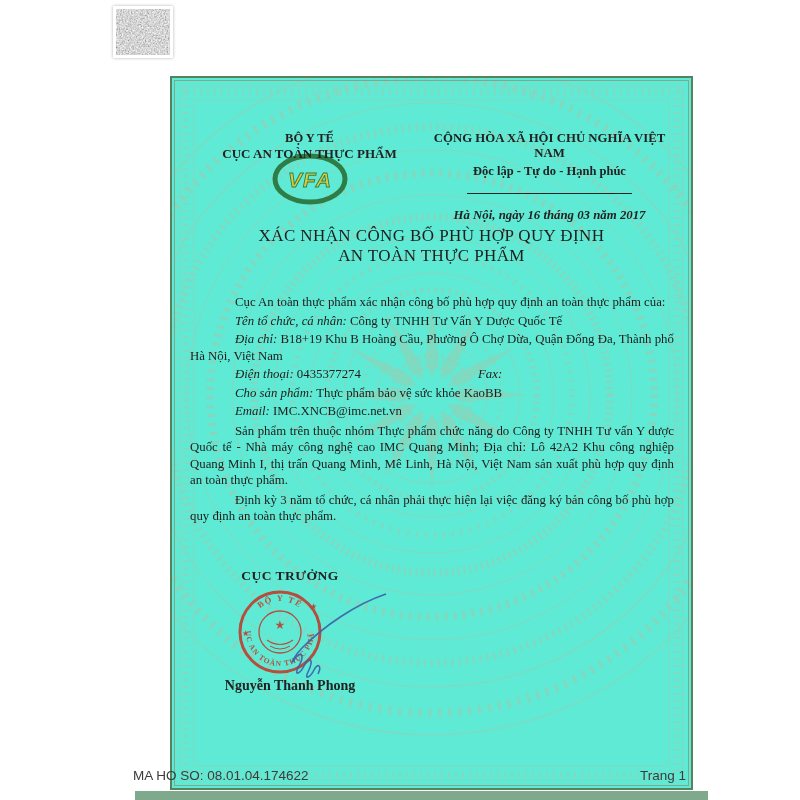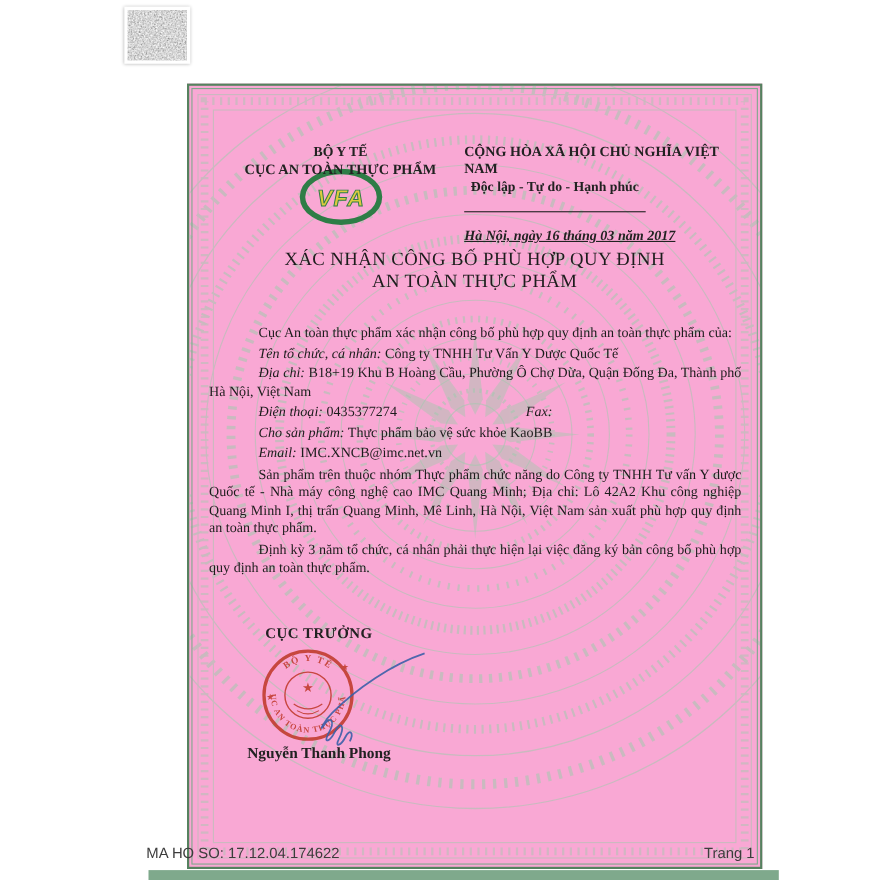--- a/index.html
+++ b/index.html
@@ -3,36 +3,36 @@
 <meta charset="utf-8">
 <style>
   html,body{margin:0;padding:0;background:#ffffff;}
   .page{position:relative;width:800px;height:800px;background:#ffffff;overflow:hidden;
         font-family:"Liberation Serif", serif;color:#222;}
   
   .dm{position:absolute;left:113px;top:6px;width:60px;height:52px;background:#fff;
       box-shadow:0 0 3px rgba(0,0,0,.3);padding:3px;box-sizing:border-box;}
   .dm svg{display:block;width:100%;height:100%;}
   
-  .doc{position:absolute;left:170px;top:76px;width:519px;height:710px;background:#f9a8d4;
+  .doc{position:absolute;left:170px;top:76px;width:519px;height:710px;background:#5eead4;
        border:2px solid #55825f;overflow:hidden;}
   .doc .inner-frame{position:absolute;inset:2px;border:1px solid #7fa88c;pointer-events:none;z-index:2;}
   .bg{position:absolute;left:0;top:0;width:100%;height:100%;z-index:0;}
   .layer{position:absolute;z-index:3;}
   
   .hdr-left{left:20px;top:53px;width:235px;text-align:center;}
   .hdr-left .ln{position:relative;z-index:2;font-weight:bold;font-size:12.5px;line-height:15px;}
   .hdr-left .dept{font-size:13px;}
   .hdr-left .num{position:relative;z-index:2;font-style:italic;font-size:13px;margin-top:10px;font-weight:bold;}
   .vfa{position:absolute;left:50%;top:22px;transform:translateX(-50%);z-index:1;}
-  .hdr-right{left:250px;top:53px;width:255px;}
+  .hdr-right{left:250px;top:53px;width:255px;text-align:center;}
   .hdr-right .country{font-weight:bold;font-size:12.8px;line-height:15px;}
   .hdr-right .motto{display:inline-block;font-weight:bold;font-size:12.5px;margin-top:2px;
                     border-bottom:1px solid #222;padding:0 6px 14px 6px;}
-  .hdr-right .dateline{font-weight:bold;font-style:italic;font-size:12.8px;margin-top:14px;text-decoration:underline;}
+  .hdr-right .dateline{font-weight:bold;font-style:italic;font-size:12.8px;margin-top:14px;}
   
   .title{left:0;top:148px;width:100%;text-align:center;font-weight:normal;font-size:17px;
          line-height:20px;letter-spacing:.4px;color:#1d1d1d;}
   
   .body{left:18px;top:216px;width:484px;font-size:12.8px;line-height:16.5px;color:#1c1c1c;}
   .body .line{text-indent:45px;margin-bottom:2px;position:relative;}
   .lbl{font-style:italic;}
   .fax-label{position:absolute;left:288px;top:0;font-style:italic;text-indent:0;}
   .body p{margin:3px 0 3px 0;text-indent:45px;text-align:justify;}
   
@@ -192,17 +192,17 @@
           </g>
           <path d="M 196,8 C 166,18 134,40 112,62 C 104,70 100,80 104,74
                    C 110,64 116,68 108,82 C 104,90 110,88 114,80 C 120,68 124,74 118,86
                    C 114,94 120,92 124,84 C 128,76 132,80 128,88" fill="none" stroke="#3b5fa8" stroke-width="1.6" opacity="0.9"></path>
         </svg>
         <div class="signer">Nguyễn Thanh Phong</div>
       </div>
     </div>
   </div>
 
-  <div class="pfoot code">MA HO SO: 17.12.04.174622</div>
+  <div class="pfoot code">MA HO SO: 08.01.04.174622</div>
   <div class="pfoot pageno">Trang 1</div>
   <div class="bottom-bar"></div>
 
 </div>
 
 </body></html>

